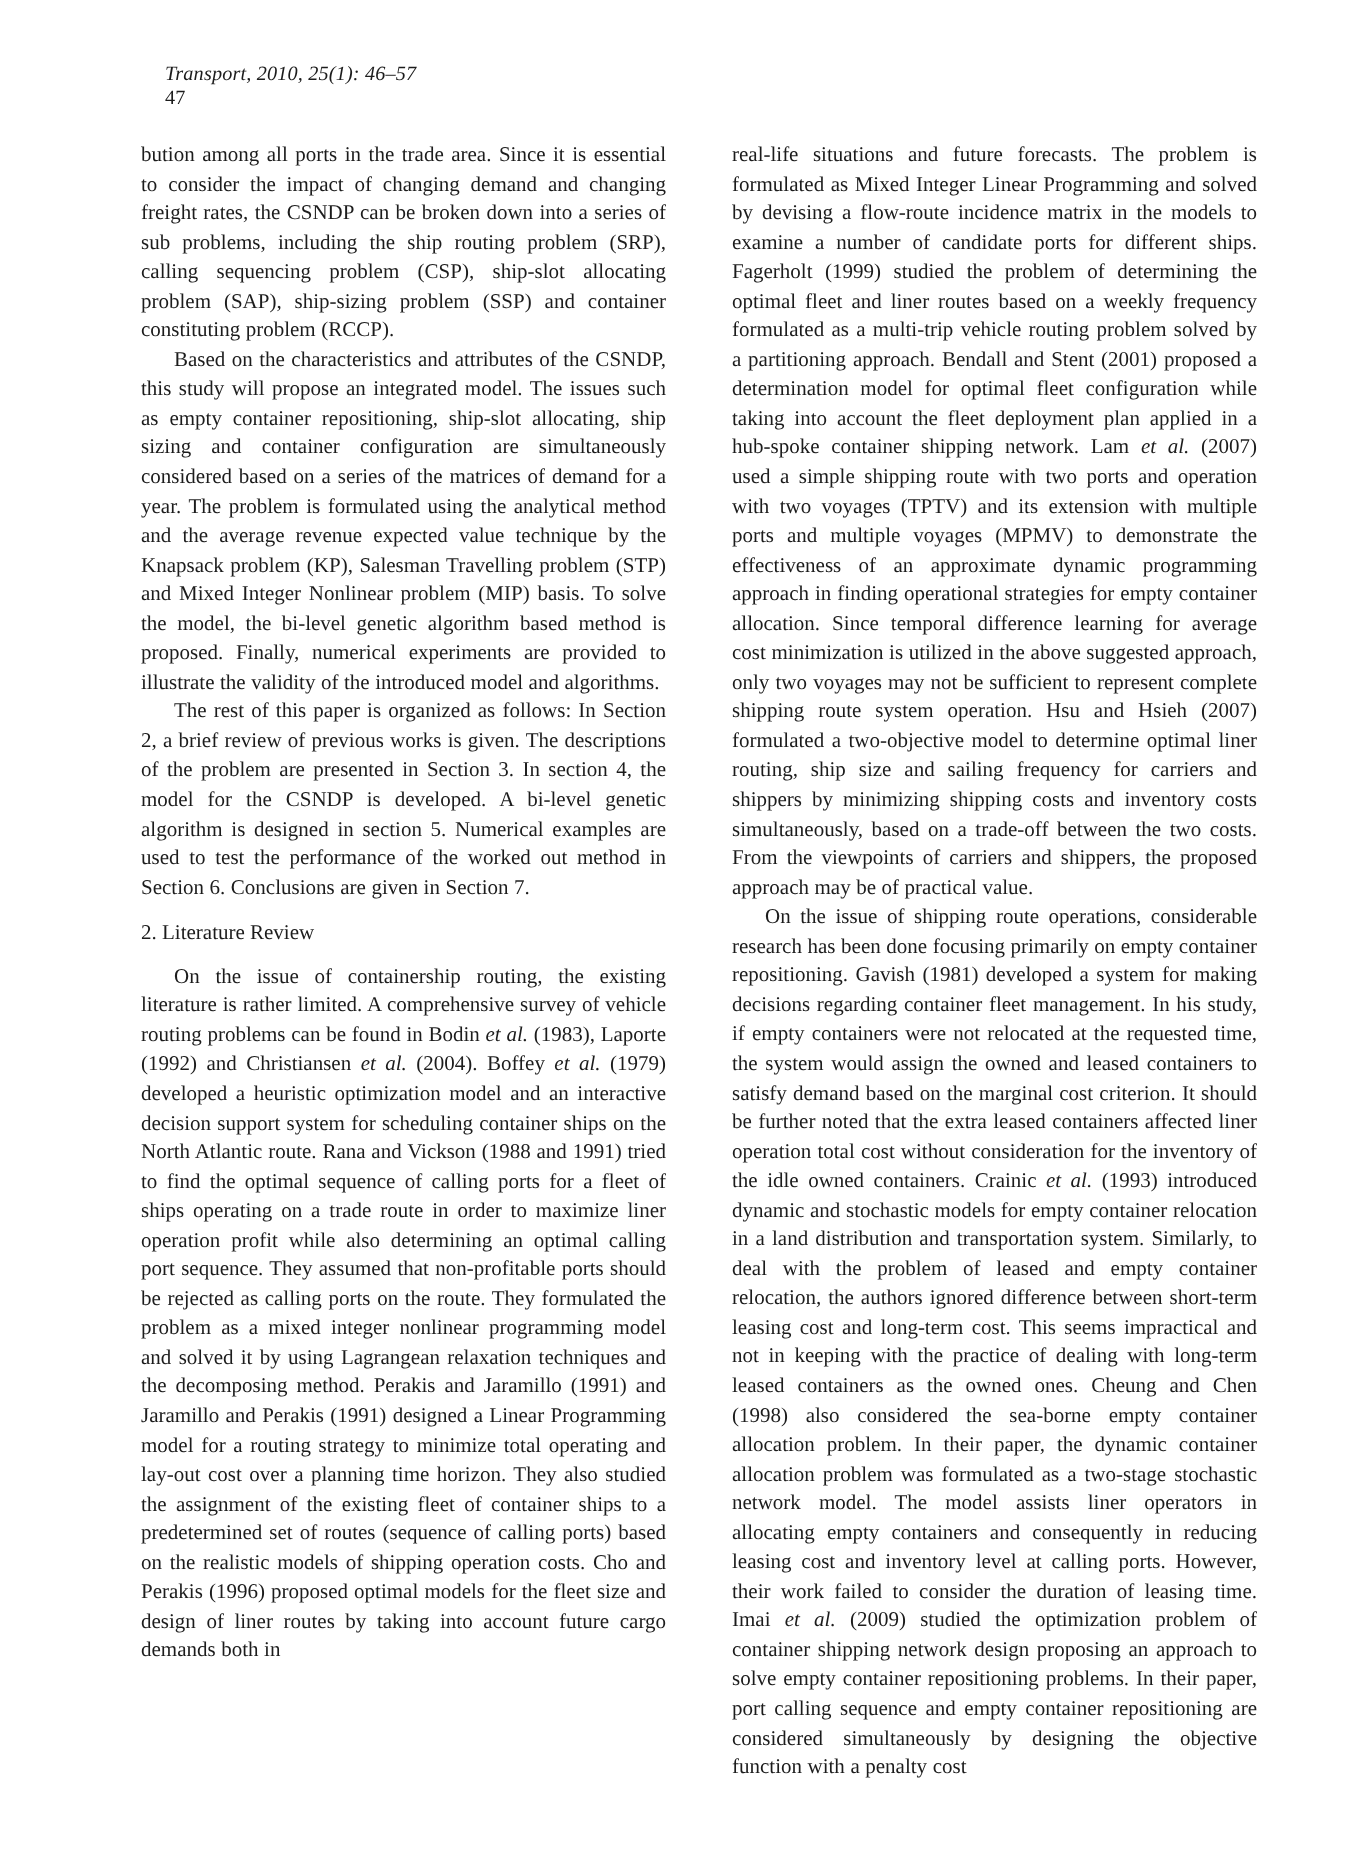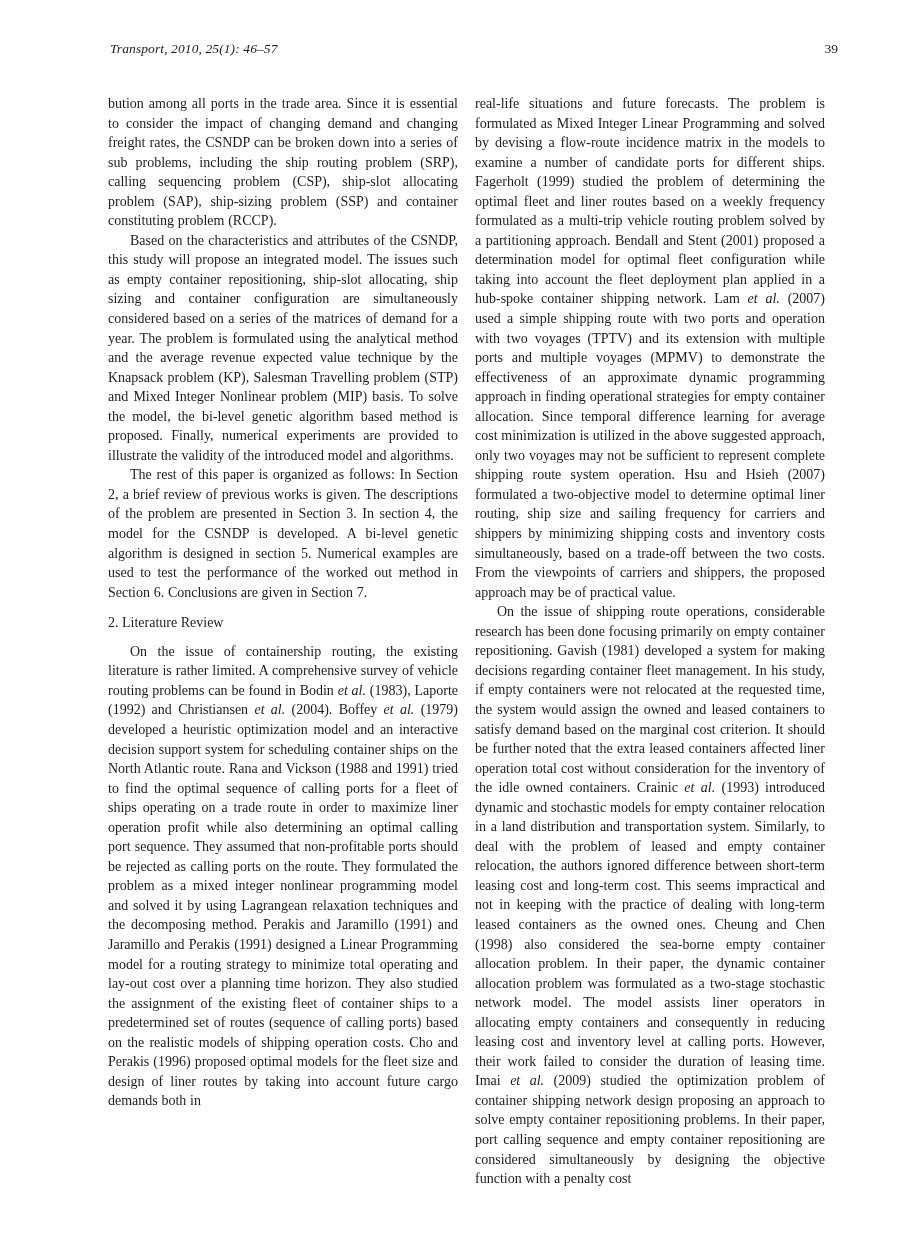--- a/index.html
+++ b/index.html
@@ -20,30 +20,32 @@
   }
   .header-row {
     position: absolute;
     top: 41px;
     left: 110px;
     right: 65px;
     display: flex;
     justify-content: space-between;
     align-items: baseline;
     font-size: 13.5px;
+    flex-direction: column;
   }
   .journal { font-style: italic; letter-spacing: 0.1px; }
   .pageno { font-style: normal; }
   .content {
     position: absolute;
     top: 94px;
-    left: 108px;
+    left: 120px;
     right: 65px;
     display: flex;
-    gap: 17px;
+    gap: 44px;
+    justify-content: flex-end;
   }
   .col {
     width: 350px;
     flex: 0 0 350px;
     font-size: 14px;
     line-height: 19.55px;
     text-align: justify;
     text-justify: inter-word;
   }
   .col p {
@@ -60,21 +62,21 @@
     text-align: left;
   }
 </style>
 </head>
 <body>
 
 <div class="page">
 
   <div class="header-row">
     <span class="journal">Transport, 2010, 25(1): 46–57</span>
-    <span class="pageno">39</span>
+    <span class="pageno">47</span>
   </div>
 
   <div class="content">
 
     <div class="col">
       <p class="noindent">bution among all ports in the trade area. Since it is essential to consider the impact of changing demand and changing freight rates, the CSNDP can be broken down into a series of sub problems, including the ship routing problem (SRP), calling sequencing problem (CSP), ship-slot allocating problem (SAP), ship-sizing problem (SSP) and container constituting problem (RCCP).</p>
       <p class="indent">Based on the characteristics and attributes of the CSNDP, this study will propose an integrated model. The issues such as empty container repositioning, ship-slot allocating, ship sizing and container configuration are simultaneously considered based on a series of the matrices of demand for a year. The problem is formulated using the analytical method and the average revenue expected value technique by the Knapsack problem (KP), Salesman Travelling problem (STP) and Mixed Integer Nonlinear problem (MIP) basis. To solve the model, the bi-level genetic algorithm based method is proposed. Finally, numerical experiments are provided to illustrate the validity of the introduced model and algorithms.</p>
       <p class="indent">The rest of this paper is organized as follows: In Section 2, a brief review of previous works is given. The descriptions of the problem are presented in Section 3. In section 4, the model for the CSNDP is developed. A bi-level genetic algorithm is designed in section 5. Numerical examples are used to test the performance of the worked out method in Section 6. Conclusions are given in Section 7.</p>
       <h2 class="section">2. Literature Review</h2>
       <p class="indent">On the issue of containership routing, the existing literature is rather limited. A comprehensive survey of vehicle routing problems can be found in Bodin <i>et al.</i> (1983), Laporte (1992) and Christiansen <i>et al.</i> (2004). Boffey <i>et al.</i> (1979) developed a heuristic optimization model and an interactive decision support system for scheduling container ships on the North Atlantic route. Rana and Vickson (1988 and 1991) tried to find the optimal sequence of calling ports for a fleet of ships operating on a trade route in order to maximize liner operation profit while also determining an optimal calling port sequence. They assumed that non-profitable ports should be rejected as calling ports on the route. They formulated the problem as a mixed integer nonlinear programming model and solved it by using Lagrangean relaxation techniques and the decomposing method. Perakis and Jaramillo (1991) and Jaramillo and Perakis (1991) designed a Linear Programming model for a routing strategy to minimize total operating and lay-out cost over a planning time horizon. They also studied the assignment of the existing fleet of container ships to a predetermined set of routes (sequence of calling ports) based on the realistic models of shipping operation costs. Cho and Perakis (1996) proposed optimal models for the fleet size and design of liner routes by taking into account future cargo demands both in</p>

